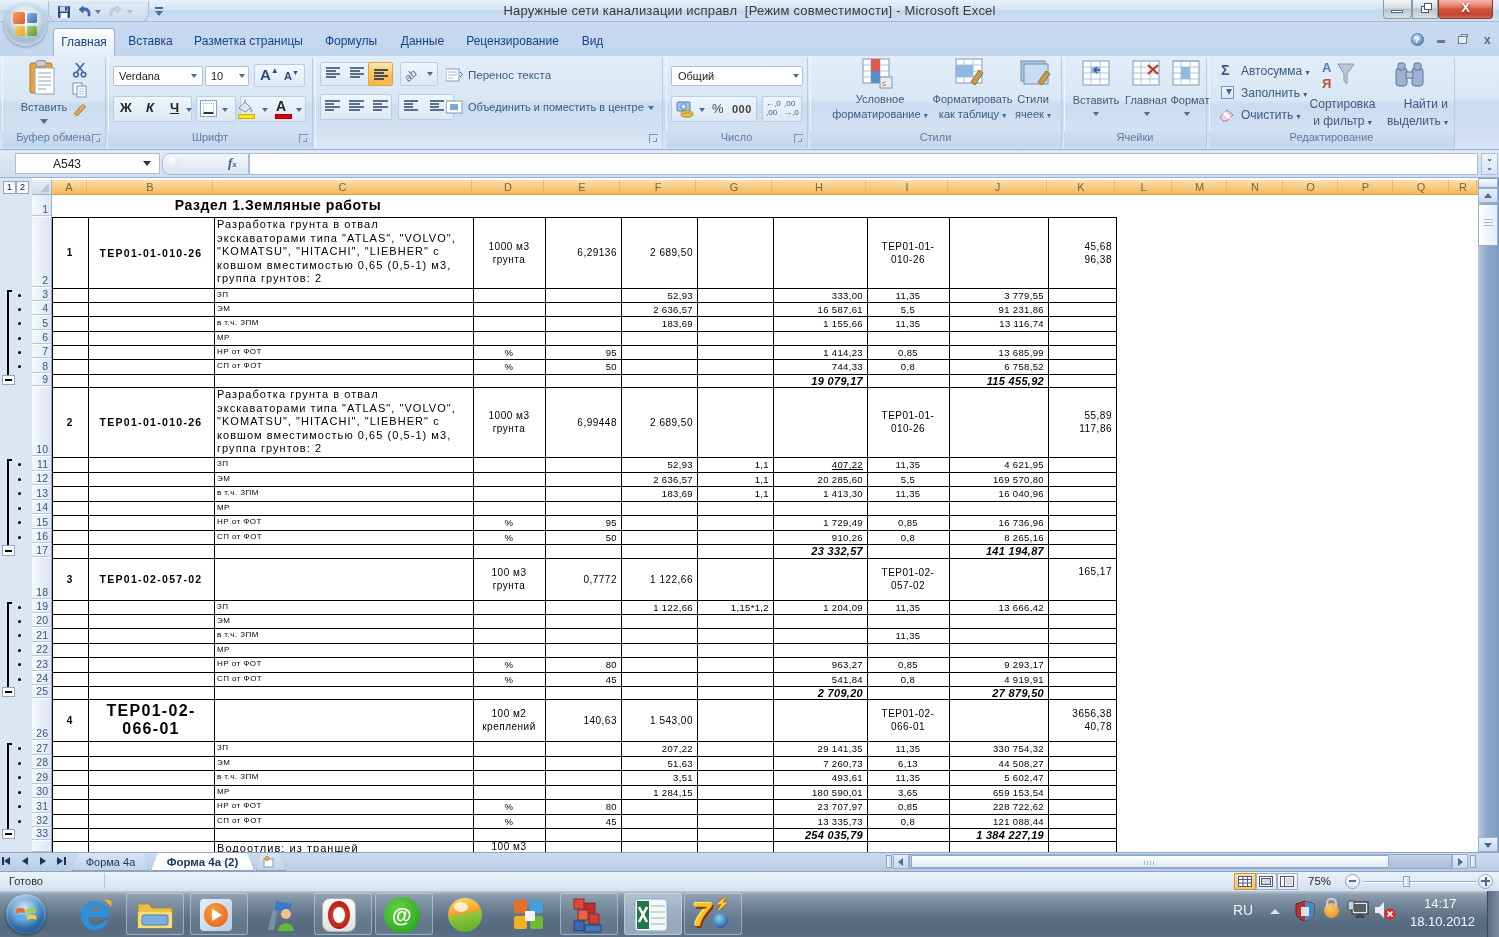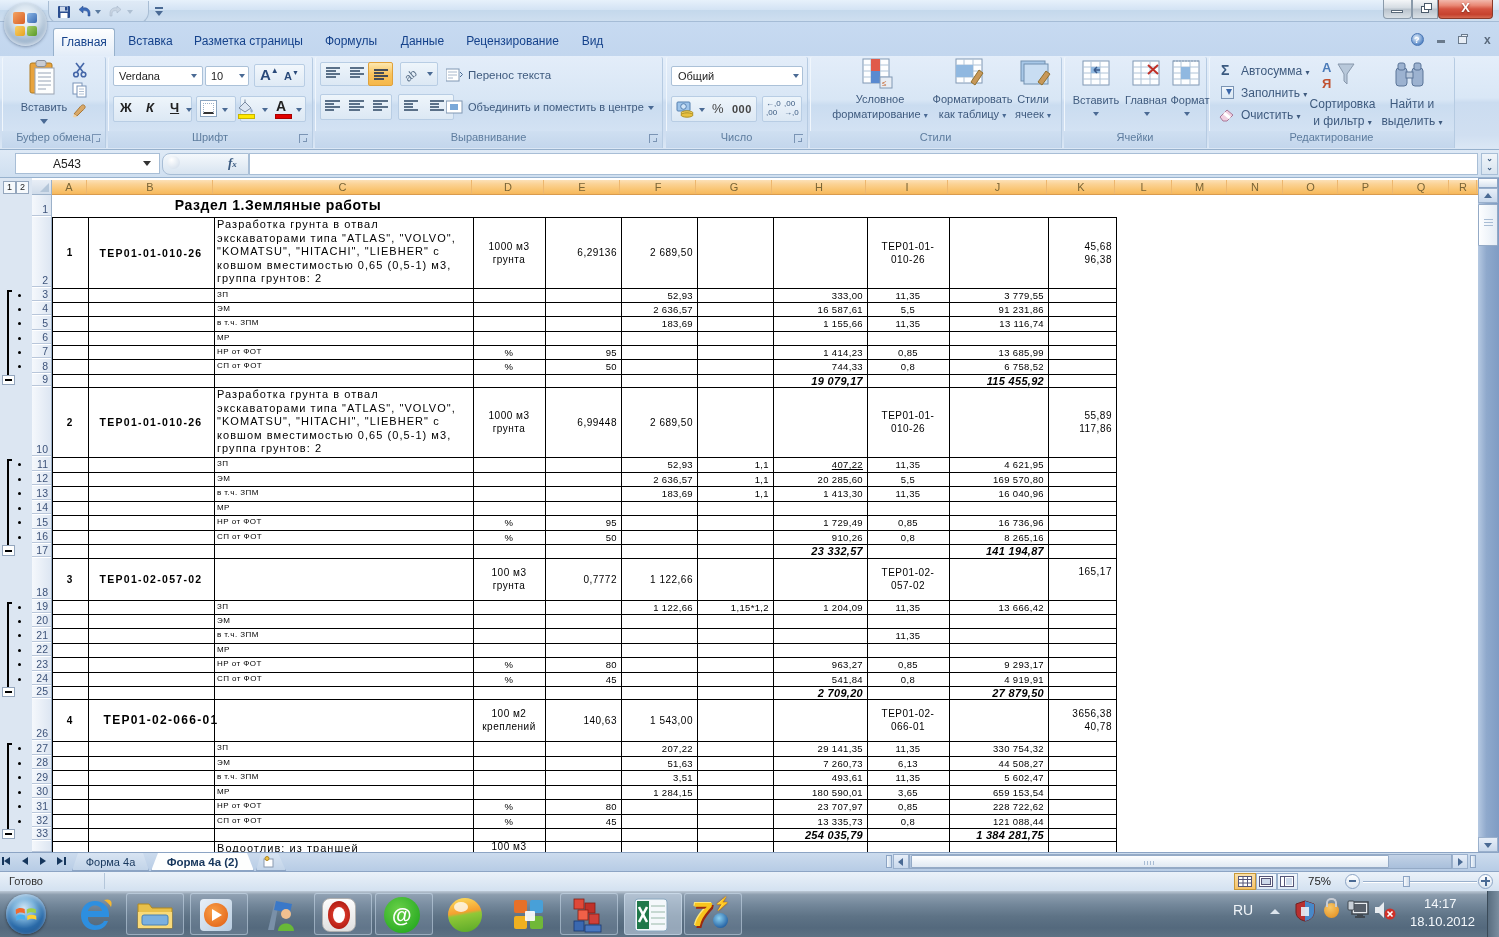--- a/index.html
+++ b/index.html
@@ -15,20 +15,21 @@
 .tot{font-weight:bold;font-style:italic;font-size:11px;letter-spacing:0.3px}
 .mid.c10:not(.rt){justify-content:center;text-align:center}
 .hb{position:absolute;left:0;width:1064px;height:1px;background:#000}
 .vb{position:absolute;width:1px;background:#000}
 .ch{position:absolute;top:0;height:14px;text-align:center;font-size:11px;color:#7a6536;border-right:1px solid #edb76f;line-height:14px}
 .rn{position:absolute;left:32px;width:19px;text-align:right;padding-right:3px;font-size:10.5px;color:#3d537a;border-bottom:1px solid #b8c6da;display:flex;align-items:flex-end;justify-content:flex-end;background:linear-gradient(90deg,#f5f8fc,#dde6f2)}
 </style></head><body>
 <div id="root">
 
 <div style="position:absolute;left:0;top:0;width:1499px;height:22px;background:linear-gradient(180deg,#e7f1fb 0%,#d3e3f4 45%,#c4d8ec 46%,#cfdff0 100%)"></div>
+<div style="position:absolute;left:0;top:0;width:1499px;height:22px;text-align:center;font-size:13px;color:#3a3a3a;padding-top:3px;letter-spacing:0.2px">Наружные сети канализации исправл&nbsp; [Режим совместимости] - Microsoft Excel</div>
 
 <div style="position:absolute;left:1383px;top:0;width:29px;height:19px;background:linear-gradient(180deg,#f4f6f8,#d4dbe2 45%,#b9c3cd 50%,#d9e0e6);border:1px solid #8a9aaa;border-top:none;border-radius:0 0 4px 4px">
       <div style="position:absolute;left:7px;top:10px;width:12px;height:3px;background:#fff;border:1px solid #5a6a7a"></div>
     </div>
 <div style="position:absolute;left:1412px;top:0;width:26px;height:19px;background:linear-gradient(180deg,#f4f6f8,#d4dbe2 45%,#b9c3cd 50%,#d9e0e6);border:1px solid #8a9aaa;border-top:none">
       <div style="position:absolute;left:8px;top:6px;width:8px;height:7px;border:1px solid #4a5a6a;background:#fff"></div>
       <div style="position:absolute;left:11px;top:3px;width:8px;height:7px;border:1px solid #4a5a6a;background:#fff"></div>
     </div>
 <div style="position:absolute;left:1438px;top:0;width:55px;height:19px;background:linear-gradient(180deg,#f2b8ac 0%,#e98875 30%,#d55340 50%,#c6422e 80%,#d56a52);border:1px solid #8a3a2a;border-top:none;border-radius:0 0 4px 4px;color:#fff;text-align:center;font-size:13px;font-weight:bold;line-height:16px;text-shadow:0 1px 2px #7a2a1a">X</div>
 
@@ -78,21 +79,20 @@
 <div style="position:absolute;left:2px;top:131px;width:104px;height:17px;text-align:center;font-size:11px;color:#5d7c9e;background:linear-gradient(180deg,#cfdff1,#c3d6ec);border-right:1px solid #b6cbe2">Буфер обмена</div>
 <div style="position:absolute;left:92px;top:134px;width:9px;height:9px;border-left:1px solid #7a94b4;border-top:1px solid #7a94b4">
       <div style="position:absolute;right:1px;bottom:1px;width:4px;height:4px;border-right:1px solid #7a94b4;border-bottom:1px solid #7a94b4"></div>
     </div>
 <div style="position:absolute;left:108px;top:57px;width:205px;height:91px;border-right:1px solid #b6cbe2;border-left:1px solid #f0f6fc;background:linear-gradient(180deg,#e2edf9 0%,#d7e5f4 48%,#c9dbef 52%,#cuddd 0%);background:linear-gradient(180deg,#e3edf9 0%,#d8e6f5 47%,#cadcf0 53%,#d3e2f3 82%,#dce9f7 100%);border-radius:2px"></div>
 <div style="position:absolute;left:108px;top:131px;width:205px;height:17px;text-align:center;font-size:11px;color:#5d7c9e;background:linear-gradient(180deg,#cfdff1,#c3d6ec);border-right:1px solid #b6cbe2">Шрифт</div>
 <div style="position:absolute;left:299px;top:134px;width:9px;height:9px;border-left:1px solid #7a94b4;border-top:1px solid #7a94b4">
       <div style="position:absolute;right:1px;bottom:1px;width:4px;height:4px;border-right:1px solid #7a94b4;border-bottom:1px solid #7a94b4"></div>
     </div>
 <div style="position:absolute;left:315px;top:57px;width:348px;height:91px;border-right:1px solid #b6cbe2;border-left:1px solid #f0f6fc;background:linear-gradient(180deg,#e2edf9 0%,#d7e5f4 48%,#c9dbef 52%,#cuddd 0%);background:linear-gradient(180deg,#e3edf9 0%,#d8e6f5 47%,#cadcf0 53%,#d3e2f3 82%,#dce9f7 100%);border-radius:2px"></div>
-<div style="position:absolute;left:315px;top:131px;width:348px;height:17px;text-align:center;font-size:11px;color:#5d7c9e;background:linear-gradient(180deg,#cfdff1,#c3d6ec);border-right:1px solid #b6cbe2">Выравнивание</div>
 <div style="position:absolute;left:649px;top:134px;width:9px;height:9px;border-left:1px solid #7a94b4;border-top:1px solid #7a94b4">
       <div style="position:absolute;right:1px;bottom:1px;width:4px;height:4px;border-right:1px solid #7a94b4;border-bottom:1px solid #7a94b4"></div>
     </div>
 <div style="position:absolute;left:666px;top:57px;width:142px;height:91px;border-right:1px solid #b6cbe2;border-left:1px solid #f0f6fc;background:linear-gradient(180deg,#e2edf9 0%,#d7e5f4 48%,#c9dbef 52%,#cuddd 0%);background:linear-gradient(180deg,#e3edf9 0%,#d8e6f5 47%,#cadcf0 53%,#d3e2f3 82%,#dce9f7 100%);border-radius:2px"></div>
 <div style="position:absolute;left:666px;top:131px;width:142px;height:17px;text-align:center;font-size:11px;color:#5d7c9e;background:linear-gradient(180deg,#cfdff1,#c3d6ec);border-right:1px solid #b6cbe2">Число</div>
 <div style="position:absolute;left:794px;top:134px;width:9px;height:9px;border-left:1px solid #7a94b4;border-top:1px solid #7a94b4">
       <div style="position:absolute;right:1px;bottom:1px;width:4px;height:4px;border-right:1px solid #7a94b4;border-bottom:1px solid #7a94b4"></div>
     </div>
 <div style="position:absolute;left:810px;top:57px;width:252px;height:91px;border-right:1px solid #b6cbe2;border-left:1px solid #f0f6fc;background:linear-gradient(180deg,#e2edf9 0%,#d7e5f4 48%,#c9dbef 52%,#cuddd 0%);background:linear-gradient(180deg,#e3edf9 0%,#d8e6f5 47%,#cadcf0 53%,#d3e2f3 82%,#dce9f7 100%);border-radius:2px"></div>
 <div style="position:absolute;left:810px;top:131px;width:252px;height:17px;text-align:center;font-size:11px;color:#5d7c9e;background:linear-gradient(180deg,#cfdff1,#c3d6ec);border-right:1px solid #b6cbe2">Стили</div>
@@ -345,21 +345,21 @@
 <div style="position:absolute;left:1305px;top:96px;width:75px;text-align:center;font-size:12px;color:#3e5a7e;line-height:17px">Сортировка<br>и фильтр <span style="font-size:8px">▾</span></div>
 <svg style="position:absolute;left:1393px;top:60px" width="34" height="32" viewBox="0 0 34 32">
 <g fill="#9cb2d0" stroke="#5a7498">
         <rect x="3" y="8" width="11" height="18" rx="3"></rect>
         <rect x="19" y="8" width="11" height="18" rx="3"></rect>
         <rect x="5" y="3" width="7" height="7" rx="2"></rect>
         <rect x="21" y="3" width="7" height="7" rx="2"></rect>
         <rect x="13" y="12" width="7" height="6" fill="#b8c8dc"></rect>
       </g>
     </svg>
-<div style="position:absolute;left:1376px;top:96px;width:72px;text-align:center;font-size:12px;color:#3e5a7e;line-height:17px">Найти и<br>выделить&nbsp;<span style="font-size:8px">▾</span></div>
+<div style="position:absolute;left:1376px;top:96px;width:72px;text-align:right;font-size:12px;color:#3e5a7e;line-height:17px">Найти и<br>выделить&nbsp;<span style="font-size:8px">▾</span></div>
 
 <div style="position:absolute;left:0;top:150px;width:1499px;height:28px;background:linear-gradient(180deg,#dfeaf6,#cfdff0);border-bottom:1px solid #98b2ce"></div>
 <div style="position:absolute;left:15px;top:153px;width:145px;height:21px;background:#fff;border:1px solid #a8bed6"></div>
 <div style="position:absolute;left:53px;top:157px;font-size:12px;color:#222">A543</div>
 <div style="position:absolute;left:143px;top:161px;width:0;height:0;border-left:4px solid transparent;border-right:4px solid transparent;border-top:5px solid #333"></div>
 <div style="position:absolute;left:162px;top:153px;width:87px;height:22px;border:1px solid #a8bed6;border-radius:8px 0 0 8px;background:linear-gradient(180deg,#f4f8fc,#d8e4f0)"></div>
 <div style="position:absolute;left:167px;top:156px;width:13px;height:13px;border-radius:50%;background:radial-gradient(circle at 35% 30%,#fff,#ccd9e8)"></div>
 <div style="position:absolute;left:228px;top:155px;font-size:13px;font-style:italic;font-family:'Liberation Serif',serif;color:#3a5a80;font-weight:bold">f<span style="font-size:9px">x</span></div>
 <div style="position:absolute;left:249px;top:153px;width:1229px;height:22px;background:#fff;border:1px solid #a8bed6"></div>
 <div style="position:absolute;left:1481px;top:153px;width:17px;height:22px;border:1px solid #a8bed6;background:linear-gradient(180deg,#f0f5fa,#d8e4f0);text-align:center;font-size:8px;color:#3a5a80;line-height:9px;font-weight:bold">⌄<br>⌄</div>
@@ -541,21 +541,21 @@
 <div class="tc mid c10" style="left:815px;top:192px;width:82px;height:70px;line-height:13px;">ТЕР01-01-<br>010-26</div>
 <div class="tc mid rt c10" style="left:996px;top:192px;width:68px;height:70px;line-height:13px;">55,89<br>117,86</div>
 <div class="tc mid bold c10" style="left:0px;top:363px;width:36px;height:42px;">3</div>
 <div class="tc mid ct bold" style="left:36px;top:363px;width:126px;height:42px;font-size:10.5px;letter-spacing:1.3px;">ТЕР01-02-057-02</div>
 <div class="tc mid c10" style="left:421px;top:363px;width:72px;height:42px;line-height:13px;">100 м3<br>грунта</div>
 <div class="tc mid rt c10" style="left:493px;top:363px;width:76px;height:42px;">0,7772</div>
 <div class="tc mid rt c10" style="left:569px;top:363px;width:76px;height:42px;">1 122,66</div>
 <div class="tc mid c10" style="left:815px;top:363px;width:82px;height:42px;line-height:13px;">ТЕР01-02-<br>057-02</div>
 <div class="tc mid rt c10" style="left:996px;top:363px;width:68px;height:42px;line-height:13px;align-items:flex-start;padding-top:7px;">165,17</div>
 <div class="tc mid bold c10" style="left:0px;top:504px;width:36px;height:42px;">4</div>
-<div class="tc mid ct bold" style="left:36px;top:504px;width:126px;height:42px;font-size:12px;letter-spacing:1.3px;margin-left:10px;">ТЕР01-02-066-01</div>
+<div class="tc mid ct bold" style="left:36px;top:504px;width:126px;height:42px;font-size:16px;letter-spacing:1.3px;">ТЕР01-02-066-01</div>
 <div class="tc mid c10" style="left:421px;top:504px;width:72px;height:42px;line-height:13px;">100 м2<br>креплений</div>
 <div class="tc mid rt c10" style="left:493px;top:504px;width:76px;height:42px;">140,63</div>
 <div class="tc mid rt c10" style="left:569px;top:504px;width:76px;height:42px;">1 543,00</div>
 <div class="tc mid c10" style="left:815px;top:504px;width:82px;height:42px;line-height:13px;">ТЕР01-02-<br>066-01</div>
 <div class="tc mid rt c10" style="left:996px;top:504px;width:68px;height:42px;line-height:13px;">3656,38<br>40,78</div>
 <div class="tc " style="left:162px;top:93px;width:259px;height:14px;font-size:8px;letter-spacing:0.45px;padding:2px 0 0 3px;color:#000;">ЗП</div>
 <div class="tc mid rt c95" style="left:569px;top:93px;width:76px;height:14px;">52,93</div>
 <div class="tc mid rt c95" style="left:721px;top:93px;width:94px;height:14px;">333,00</div>
 <div class="tc mid ct c95" style="left:815px;top:93px;width:82px;height:14px;">11,35</div>
 <div class="tc mid rt c95" style="left:897px;top:93px;width:99px;height:14px;">3 779,55</div>
@@ -667,21 +667,21 @@
 <div class="tc mid rt c95" style="left:721px;top:619px;width:94px;height:14px;">13 335,73</div>
 <div class="tc mid ct c95" style="left:815px;top:619px;width:82px;height:14px;">0,8</div>
 <div class="tc mid rt c95" style="left:897px;top:619px;width:99px;height:14px;">121 088,44</div>
 <div class="tc mid rt tot" style="left:721px;top:179px;width:94px;height:13px;">19 079,17</div>
 <div class="tc mid rt tot" style="left:897px;top:179px;width:99px;height:13px;">115 455,92</div>
 <div class="tc mid rt tot" style="left:721px;top:349px;width:94px;height:14px;">23 332,57</div>
 <div class="tc mid rt tot" style="left:897px;top:349px;width:99px;height:14px;">141 194,87</div>
 <div class="tc mid rt tot" style="left:721px;top:491px;width:94px;height:13px;">2 709,20</div>
 <div class="tc mid rt tot" style="left:897px;top:491px;width:99px;height:13px;">27 879,50</div>
 <div class="tc mid rt tot" style="left:721px;top:633px;width:94px;height:13px;">254 035,79</div>
-<div class="tc mid rt tot" style="left:897px;top:633px;width:99px;height:13px;">1 384 281,75</div>
+<div class="tc mid rt tot" style="left:897px;top:633px;width:99px;height:13px;">1 384 227,19</div>
 <div class="tc " style="left:162px;top:646px;width:259px;height:11px;font-size:11px;letter-spacing:1.05px;padding:1px 0 0 3px;">Водоотлив: из траншей</div>
 <div class="tc ct c10" style="left:421px;top:646px;width:72px;height:11px;">100 м3</div>
     </div>
 
 <div style="position:absolute;left:1478px;top:178px;width:21px;height:674px;background:linear-gradient(90deg,#b6c9e2,#8fa9cc 40%,#7f9cc4)"></div>
 <div style="position:absolute;left:1478px;top:178px;width:20px;height:10px;background:linear-gradient(180deg,#fdfeff,#d7e2ef);border:1px solid #8ca4c4"></div>
 <div style="position:absolute;left:1478px;top:188px;width:20px;height:15px;background:linear-gradient(180deg,#e7eef8,#c8d8ec);border:1px solid #9ab0cc">
       <div style="margin:4px 0 0 5px;width:0;height:0;border-left:4px solid transparent;border-right:4px solid transparent;border-bottom:5px solid #4a6a94"></div>
     </div>
 <div style="position:absolute;left:1478px;top:204px;width:20px;height:42px;background:linear-gradient(90deg,#fdfeff,#e4ecf5);border:1px solid #94aac6;border-radius:1px">

